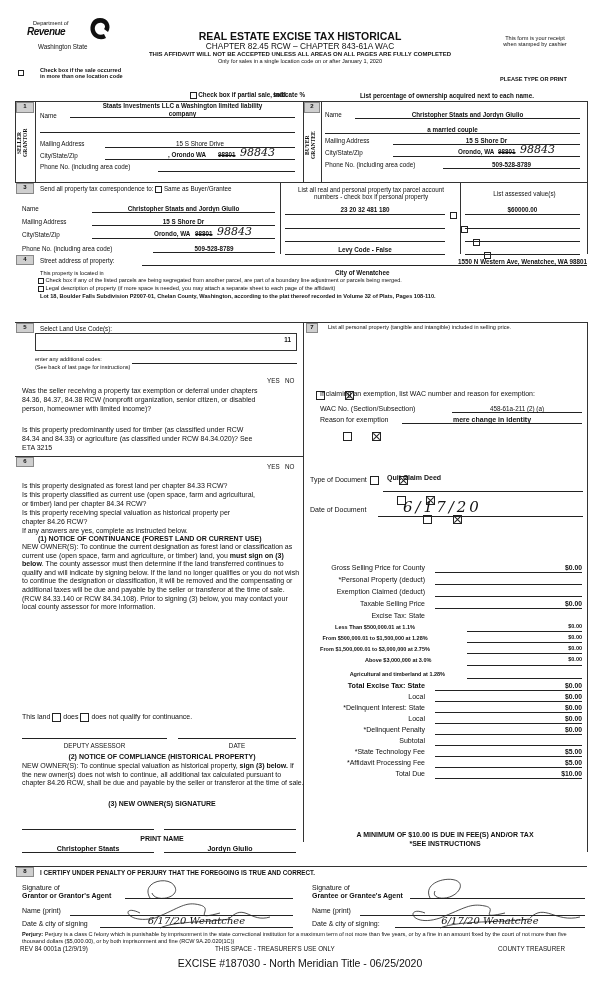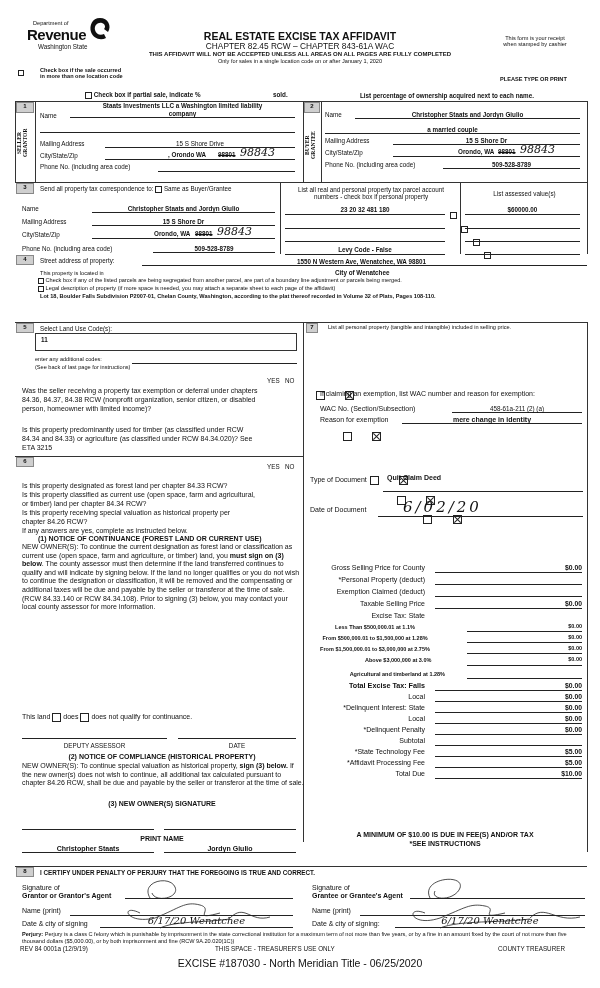--- a/index.html
+++ b/index.html
@@ -1,18 +1,18 @@
 <!DOCTYPE html>
 <html><head>
 <meta charset="utf-8">
 <style>
   html,body{margin:0;padding:0;background:#fff;}
   body{width:600px;height:988px;position:relative;overflow:hidden;font-family:"Liberation Sans",sans-serif;color:#111;}
   .abs{position:absolute;}
-  .t5{font-size:5.6px;} .t6{font-size:6.3px;} .t7{font-size:7px;}
+  .t5{font-size:5.6px;} .t6{font-size:6.3px;text-align:right;} .t7{font-size:7px;}
   .b{font-weight:bold;}
   .c{text-align:center;}
   .r{text-align:right;}
   .ul{border-bottom:1px solid #222;}
   .cb{display:inline-block;width:7px;height:7px;border:1px solid #222;vertical-align:middle;box-sizing:border-box;background:#fff;}
   .cbx{display:inline-block;width:9px;height:9px;border:1px solid #222;box-sizing:border-box;position:relative;vertical-align:middle;}
   .cbx.x::before,.cbx.x::after{content:"";position:absolute;left:-1px;top:3px;width:9px;height:1px;background:#222;}
   .cbx.x::before{transform:rotate(45deg);} .cbx.x::after{transform:rotate(-45deg);}
   .num{background:#cfcfcf;font-size:6px;font-weight:bold;text-align:center;border:1px solid #888;box-sizing:border-box;}
   .vline{border-left:1px solid #333;}
@@ -21,27 +21,27 @@
   .vert{writing-mode:vertical-rl;transform:rotate(180deg);font-family:"Liberation Serif",serif;font-size:5.6px;font-weight:bold;text-align:center;}
 </style>
 </head>
 <body>
 
 
 
 
 <div class="abs" style="left:30px;top:16px;width:85px;height:40px;">
   <div class="abs t5" style="left:3px;top:4px;">Department of</div>
-  <div class="abs b" style="left:-3px;top:10px;font-size:15px;letter-spacing:-0.5px;">Revenue</div>
+  <div class="abs b" style="left:-3px;top:10px;font-size:10px;letter-spacing:-0.5px;font-style:italic;">Revenue</div>
   <div class="abs t6" style="left:8px;top:27px;">Washington State</div>
   <svg class="abs" style="left:58px;top:0px;" width="24" height="26" viewBox="0 0 24 26">
     <path d="M12 2 C4 2 1 10 3 16 C5 22 12 25 18 22 L16 18 C12 20 8 18 7 14 C6 9 10 6 14 7 C17 8 18 11 16 13 L20 16 C24 10 20 2 12 2 Z" fill="#111"></path>
   </svg>
 </div>
-<div class="abs b c" style="left:150px;top:30px;width:300px;font-size:10.5px;">REAL ESTATE EXCISE TAX AFFIDAVIT</div>
+<div class="abs b c" style="left:150px;top:30px;width:300px;font-size:10.5px;">REAL ESTATE EXCISE TAX HISTORICAL</div>
 <div class="abs c" style="left:150px;top:41px;width:300px;font-size:8.3px;">CHAPTER 82.45 RCW – CHAPTER 843-61A WAC</div>
 <div class="abs b c t6" style="left:100px;top:51px;width:400px;font-size:6px;">THIS AFFIDAVIT WILL NOT BE ACCEPTED UNLESS ALL AREAS ON ALL PAGES ARE FULLY COMPLETED</div>
 <div class="abs c t5" style="left:150px;top:58px;width:300px;">Only for sales in a single location code on or after January 1, 2020</div>
 <div class="abs c t5" style="left:480px;top:35px;width:110px;">
   <div>This form is your receipt</div>
   <div>when stamped by cashier</div>
 </div>
 <span class="abs cb" style="left:18px;top:70px;width:6px;height:6px;"></span>
 <div class="abs b t5" style="left:40px;top:67px;">
   <div>Check box if the sale occurred</div>
@@ -229,21 +229,21 @@
 <div class="abs t5" style="left:328px;top:324px;width:220px;">List all personal property (tangible and intangible) included in selling price.</div>
 <div class="abs t7" style="left:320px;top:390px;">If claiming an exemption, list WAC number and reason for exemption:</div>
 <div class="abs t7" style="left:320px;top:405px;">WAC No. (Section/Subsection)</div>
 <div class="abs c t6 ul" style="left:452px;top:405px;width:130px;">458-61a-211 (2) (a)</div>
 <div class="abs t7" style="left:320px;top:416px;">Reason for exemption</div>
 <div class="abs b c t7 ul" style="left:402px;top:416px;width:180px;">mere change in identity</div>
 <div class="abs t7" style="left:310px;top:476px;">Type of Document</div>
 <div class="abs b t7" style="left:387px;top:474px;">Quit Claim Deed</div>
 <div class="abs ul" style="left:383px;top:491px;width:200px;"></div>
 <div class="abs t7" style="left:310px;top:506px;">Date of Document</div>
-<div class="abs hand ul" style="left:378px;top:498px;width:205px;font-size:15px;padding-left:25px;box-sizing:border-box;letter-spacing:3px;">6/02/20</div>
+<div class="abs hand ul" style="left:378px;top:498px;width:205px;font-size:15px;padding-left:25px;box-sizing:border-box;letter-spacing:3px;">6/17/20</div>
 
 <div id="tax-rows">
     <div class="abs" style="left: 285px; width: 140px; text-align: right; top: 565px; font-size: 7px; font-weight: normal; line-height: 6.5px;">Gross Selling Price for County</div>
     <div class="abs ul r" style="left: 435px; width: 147px; top: 564px; height: 8px; font-size: 6.8px; font-weight: bold;">$0.00</div>
     <div class="abs" style="left: 285px; width: 140px; text-align: right; top: 577px; font-size: 7px; font-weight: normal; line-height: 6.5px;">*Personal Property (deduct)</div>
     <div class="abs ul r" style="left: 435px; width: 147px; top: 576px; height: 8px; font-size: 6.8px; font-weight: bold;"></div>
     <div class="abs" style="left: 285px; width: 140px; text-align: right; top: 589px; font-size: 7px; font-weight: normal; line-height: 6.5px;">Exemption Claimed (deduct)</div>
     <div class="abs ul r" style="left: 435px; width: 147px; top: 588px; height: 8px; font-size: 6.8px; font-weight: bold;"></div>
     <div class="abs" style="left: 285px; width: 140px; text-align: right; top: 601px; font-size: 7px; font-weight: normal; line-height: 6.5px;">Taxable Selling Price</div>
     <div class="abs ul r" style="left: 435px; width: 147px; top: 600px; height: 8px; font-size: 6.8px; font-weight: bold;">$0.00</div>
@@ -251,21 +251,21 @@
     <div class="abs" style="left: 305px; width: 140px; text-align: center; top: 624px; font-size: 5.5px; font-weight: bold; line-height: 6.5px;">Less Than $500,000.01 at 1.1%</div>
     <div class="abs ul r" style="left: 467px; width: 115px; top: 623px; height: 8px; font-size: 5.5px; font-weight: bold;">$0.00</div>
     <div class="abs" style="left: 305px; width: 140px; text-align: center; top: 635px; font-size: 5.5px; font-weight: bold; line-height: 6.5px;">From $500,000.01 to $1,500,000 at 1.28%</div>
     <div class="abs ul r" style="left: 467px; width: 115px; top: 634px; height: 8px; font-size: 5.5px; font-weight: bold;">$0.00</div>
     <div class="abs" style="left: 305px; width: 140px; text-align: center; top: 646px; font-size: 5.5px; font-weight: bold; line-height: 6.5px;">From $1,500,000.01 to $3,000,000 at 2.75%</div>
     <div class="abs ul r" style="left: 467px; width: 115px; top: 645px; height: 8px; font-size: 5.5px; font-weight: bold;">$0.00</div>
     <div class="abs" style="left: 365px; width: 75px; text-align: left; top: 657px; font-size: 5.5px; font-weight: bold; line-height: 6.5px;">Above $3,000,000 at 3.0%</div>
     <div class="abs ul r" style="left: 467px; width: 115px; top: 663px; height: 2px; font-size: 5.5px; font-weight: bold; line-height: 0px; padding-top: 0px; margin-top: 0px; position: absolute; transform: translateY(0px);"></div>
     <div class="abs" style="left: 305px; width: 140px; text-align: right; top: 671px; font-size: 5.5px; font-weight: bold; line-height: 6.5px;">Agricultural and timberland at 1.28%</div>
     <div class="abs ul r" style="left: 467px; width: 115px; top: 670px; height: 8px; font-size: 5.5px; font-weight: bold;"></div>
-    <div class="abs" style="left: 285px; width: 140px; text-align: right; top: 683px; font-size: 7.2px; font-weight: bold; line-height: 6.5px;">Total Excise Tax: Falls</div>
+    <div class="abs" style="left: 285px; width: 140px; text-align: right; top: 683px; font-size: 7.2px; font-weight: bold; line-height: 6.5px;">Total Excise Tax: State</div>
     <div class="abs ul r" style="left: 435px; width: 147px; top: 682px; height: 8px; font-size: 6.8px; font-weight: bold;">$0.00</div>
     <div class="abs" style="left: 285px; width: 140px; text-align: right; top: 694px; font-size: 7px; font-weight: normal; line-height: 6.5px;">Local</div>
     <div class="abs ul r" style="left: 435px; width: 147px; top: 693px; height: 8px; font-size: 6.8px; font-weight: bold;">$0.00</div>
     <div class="abs" style="left: 285px; width: 140px; text-align: right; top: 705px; font-size: 7px; font-weight: normal; line-height: 6.5px;">*Delinquent Interest: State</div>
     <div class="abs ul r" style="left: 435px; width: 147px; top: 704px; height: 8px; font-size: 6.8px; font-weight: bold;">$0.00</div>
     <div class="abs" style="left: 285px; width: 140px; text-align: right; top: 716px; font-size: 7px; font-weight: normal; line-height: 6.5px;">Local</div>
     <div class="abs ul r" style="left: 435px; width: 147px; top: 715px; height: 8px; font-size: 6.8px; font-weight: bold;">$0.00</div>
     <div class="abs" style="left: 285px; width: 140px; text-align: right; top: 727px; font-size: 7px; font-weight: normal; line-height: 6.5px;">*Delinquent Penalty</div>
     <div class="abs ul r" style="left: 435px; width: 147px; top: 726px; height: 8px; font-size: 6.8px; font-weight: bold;">$0.00</div>
     <div class="abs" style="left: 285px; width: 140px; text-align: right; top: 738px; font-size: 7px; font-weight: normal; line-height: 6.5px;">Subtotal</div>

